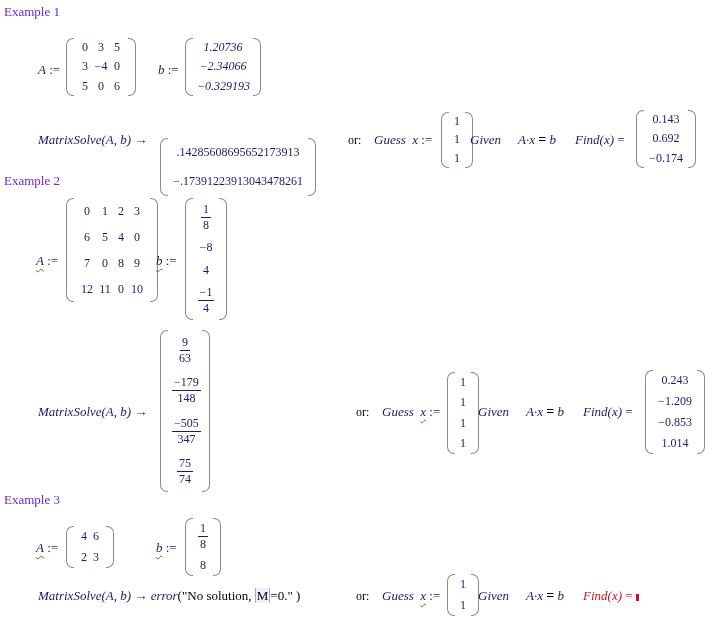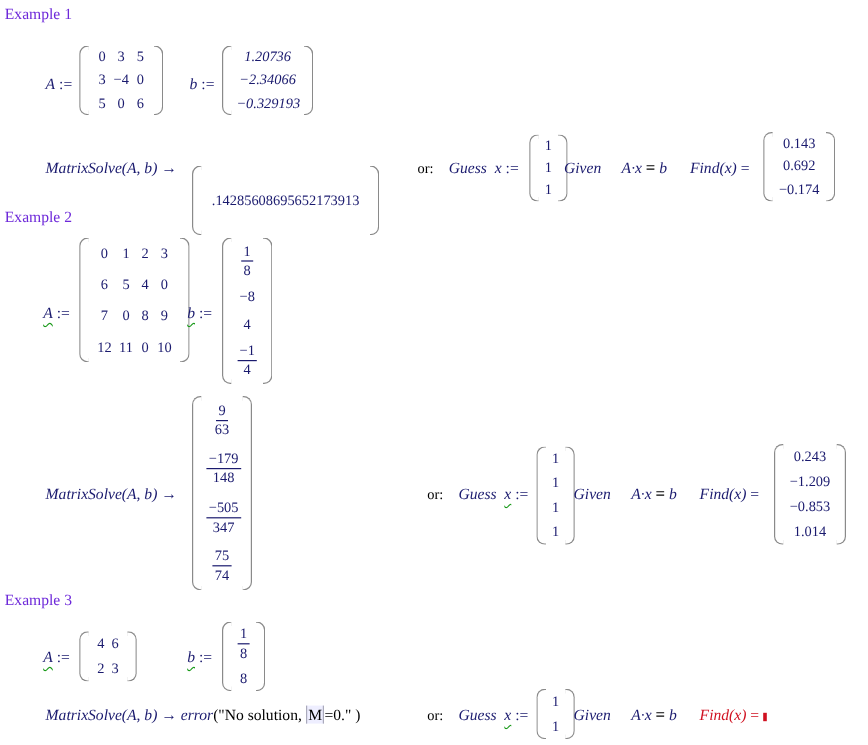--- a/index.html
+++ b/index.html
@@ -64,20 +64,21 @@
 </div>
 
 <div class="abs m" style="left:38px;top:132px;">
   <span class="it">MatrixSolve(A, b)</span>
   <span>→</span>
 </div>
 <div class="matrix" style="left:160px;top:110px;height:58px;margin-top:28px;">
   <div class="paren l"></div>
   <div class="grid" style="grid-template-columns:132px;" id="m1s">
       <div class="cell">.14285608695652173913</div>
+      <div class="cell">−.17391223913043478261</div>
     </div>
   <div class="paren r"></div>
 </div>
 
 <div class="abs txt" style="left:348px;top:133px;">or:</div>
 <div class="abs m" style="left:374px;top:132px;">
   <span class="it">Guess</span>&nbsp;
   <span class="it">x</span>
   <span>:=</span>
 </div>

